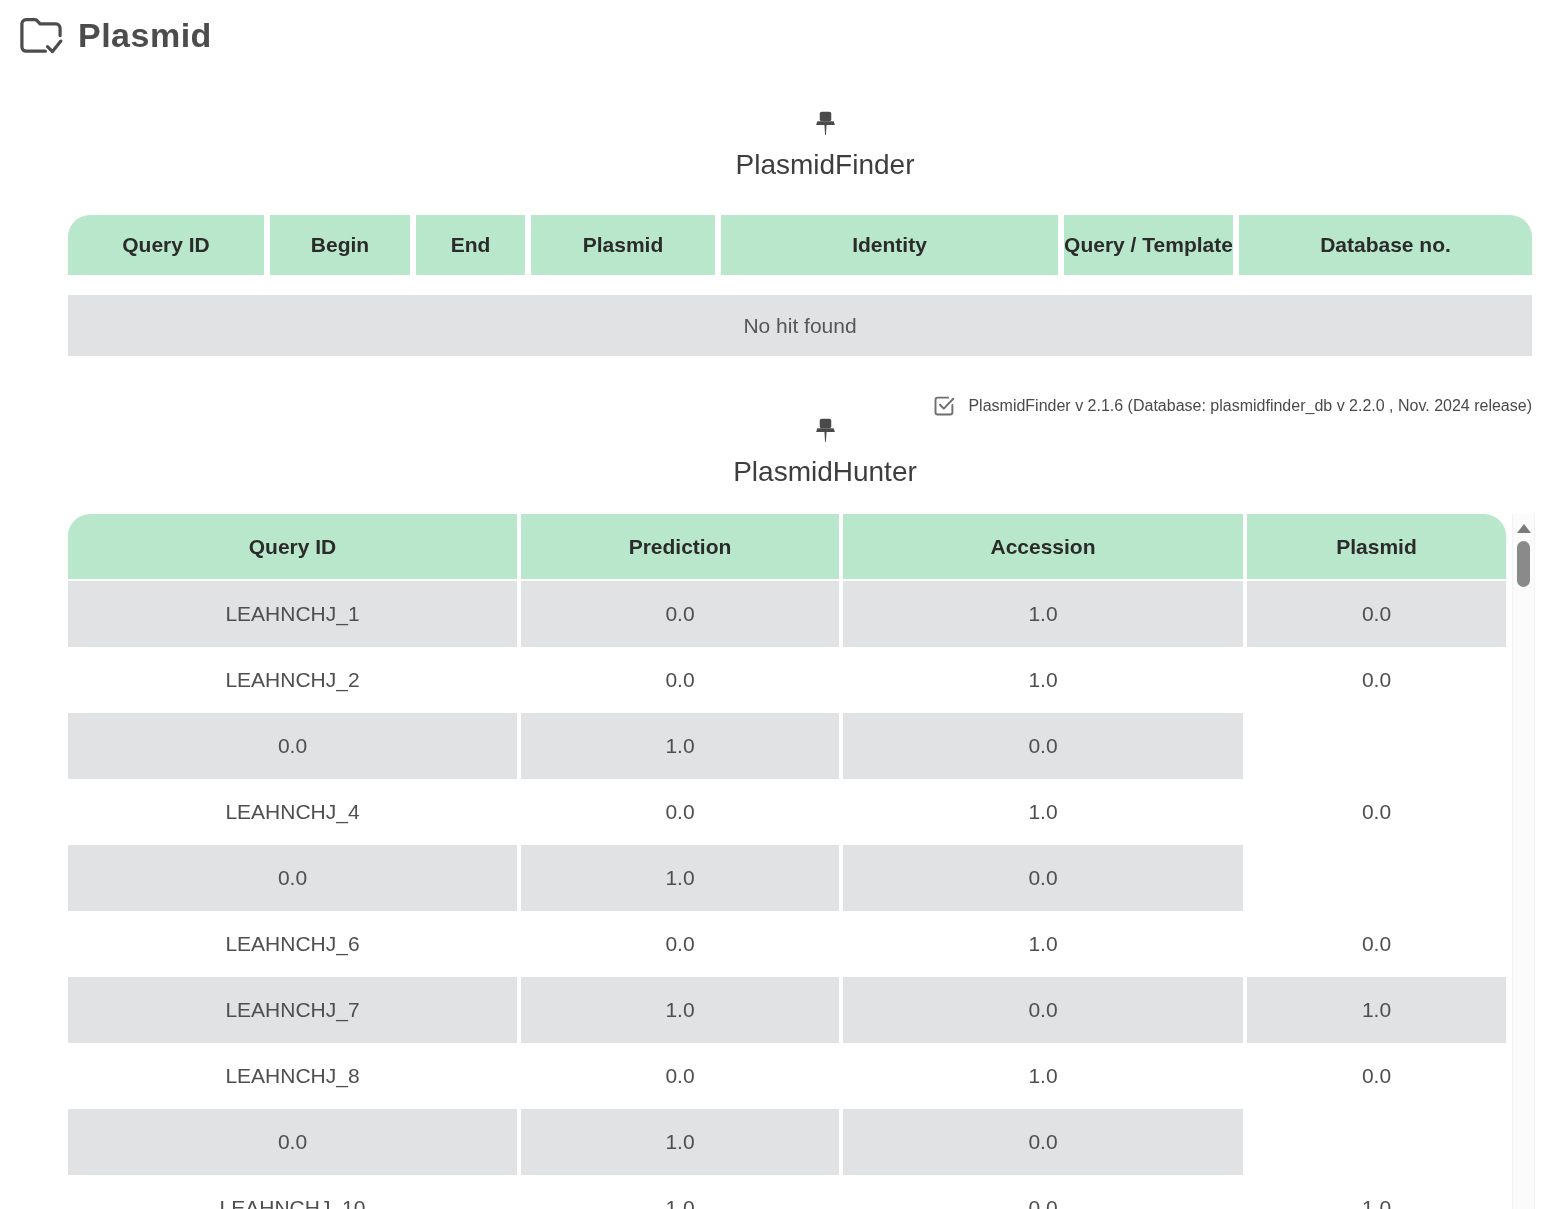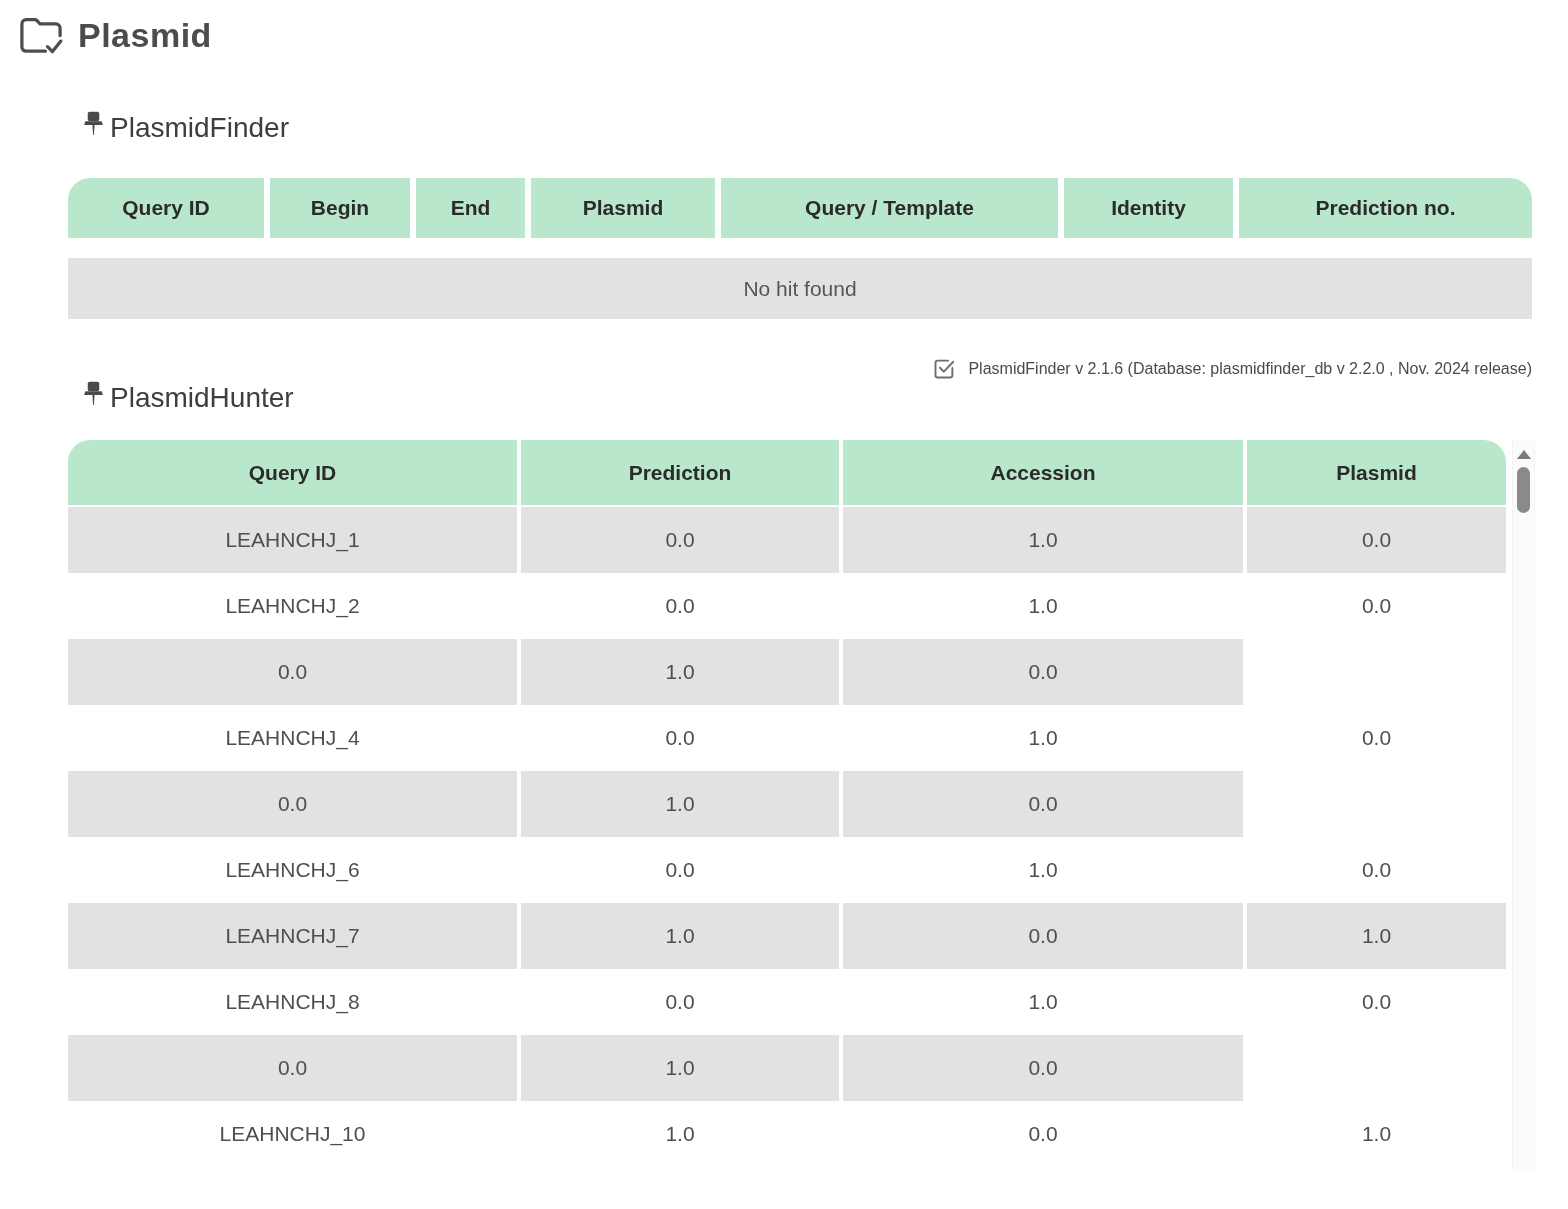--- a/index.html
+++ b/index.html
@@ -10,21 +10,21 @@
     color: #4f4f4f;
   }
 
   
   .page-header { display: flex; align-items: center; gap: 14px; padding: 14px 0 0 18px; }
   .folder-icon svg { display: block; }
   .page-title { font-size: 34px; font-weight: 700; color: #4c4c4c; letter-spacing: .5px; }
 
   
   .section-heading { display: flex; align-items: center; gap: 5px; margin-left: 82px;
-                     font-size: 28px; color: #3e3e3e; }
+                     font-size: 28px; color: #3e3e3e; flex-direction: column; }
   .sh1 { margin-top: 56px; }
   .sh2 { }
   .pin-icon svg { display: block; margin-top: -2px; }
 
   
   .t1 { margin: 34px 0 0 68px; width: 1464px; }
   .t-header { display: grid; }
   .t1-header { grid-template-columns: 196fr 140fr 109fr 184fr 337fr 169fr 293fr; column-gap: 6px; }
   .th {
     background: var(--green, #b9e7cb);
@@ -95,23 +95,23 @@
     </span>
     <span>PlasmidFinder</span>
   </div>
 
   <div class="t1">
     <div class="t-header t1-header">
         <div class="th">Query ID</div>
         <div class="th">Begin</div>
         <div class="th">End</div>
         <div class="th">Plasmid</div>
+        <div class="th">Identity</div>
         <div class="th">Query / Template</div>
-        <div class="th">Identity</div>
-        <div class="th">Prediction no.</div>
+        <div class="th">Database no.</div>
       </div>
     <div class="empty-row">
       <span>No hit found</span>
     </div>
   </div>
 
   <div class="version-note">
     <span class="check-icon">
       <svg width="27" height="27" viewBox="0 0 24 24" fill="none" stroke="#6e6e6e" stroke-width="1.7" stroke-linecap="round" stroke-linejoin="round">
         <path d="M19 11.5 V18 a2 2 0 0 1 -2 2 H6 a2 2 0 0 1 -2 -2 V7 a2 2 0 0 1 2 -2 h9.2"></path>

